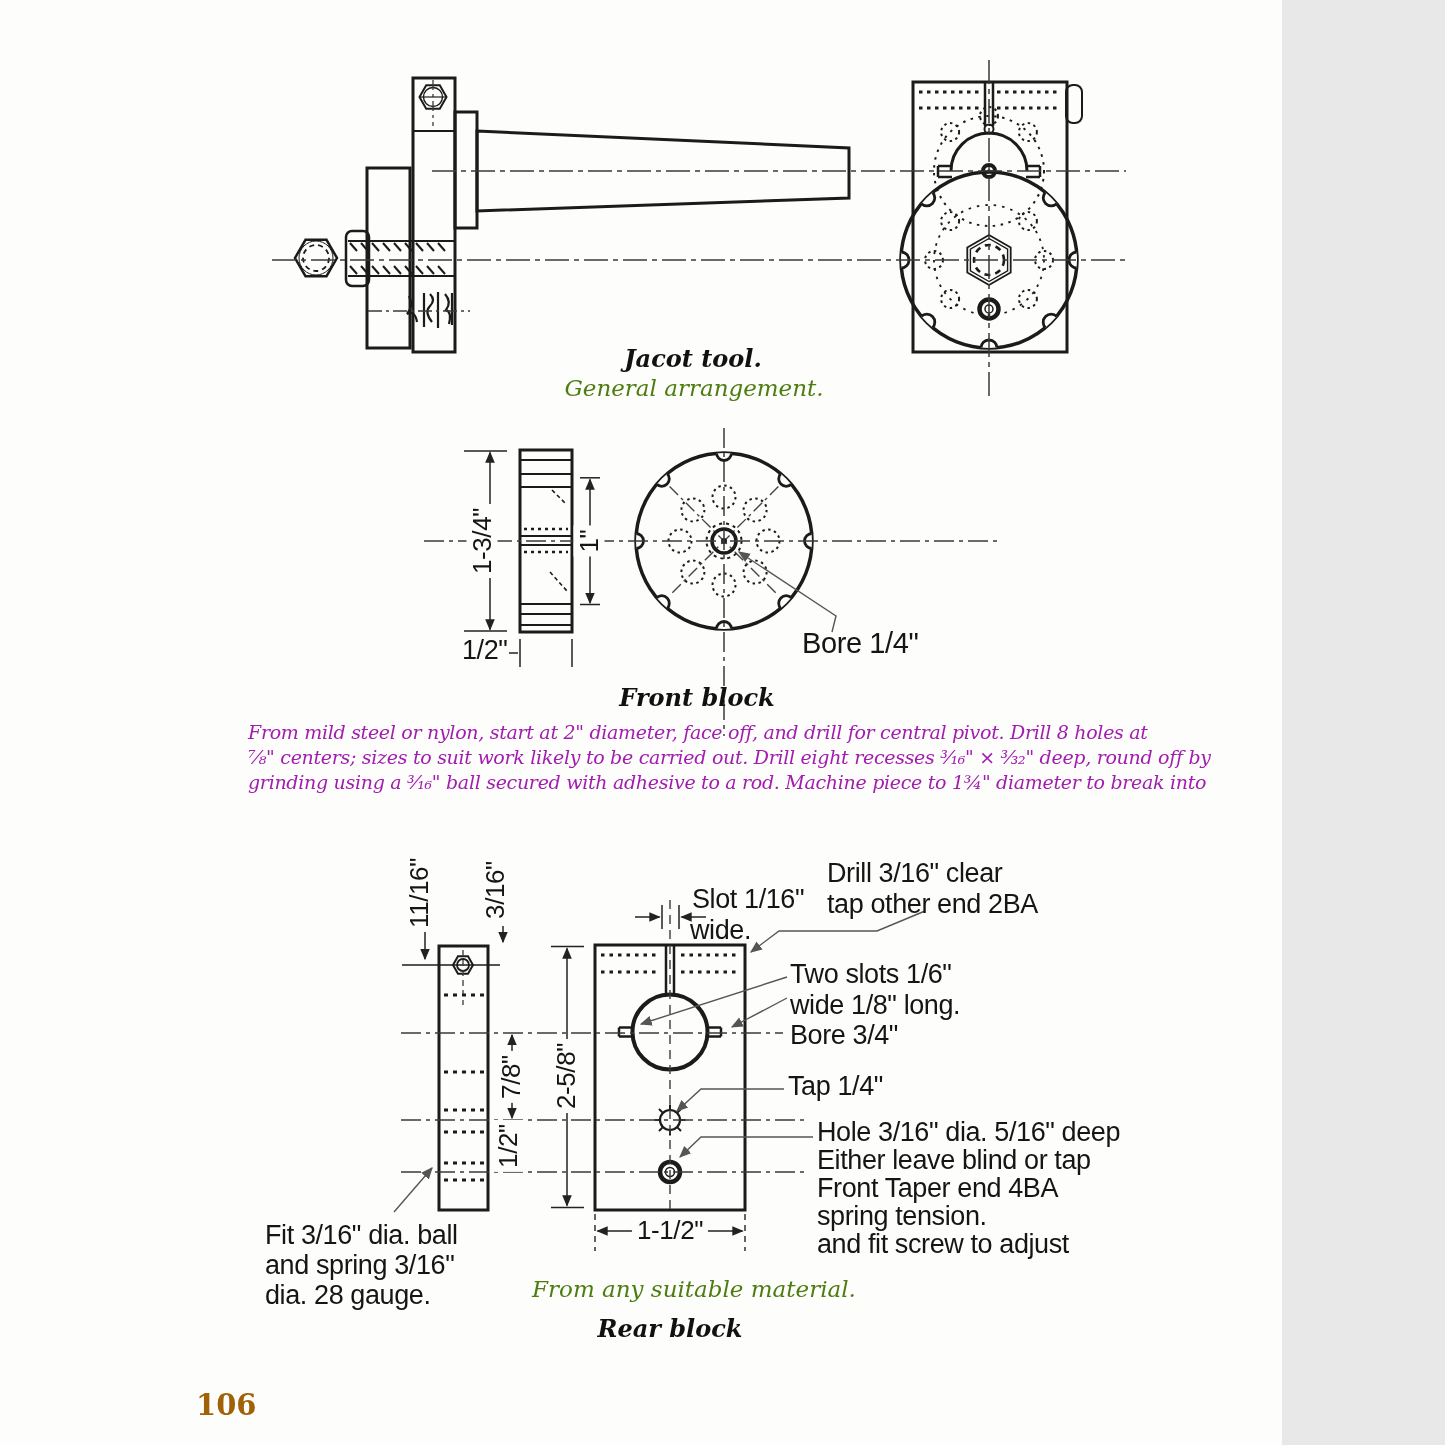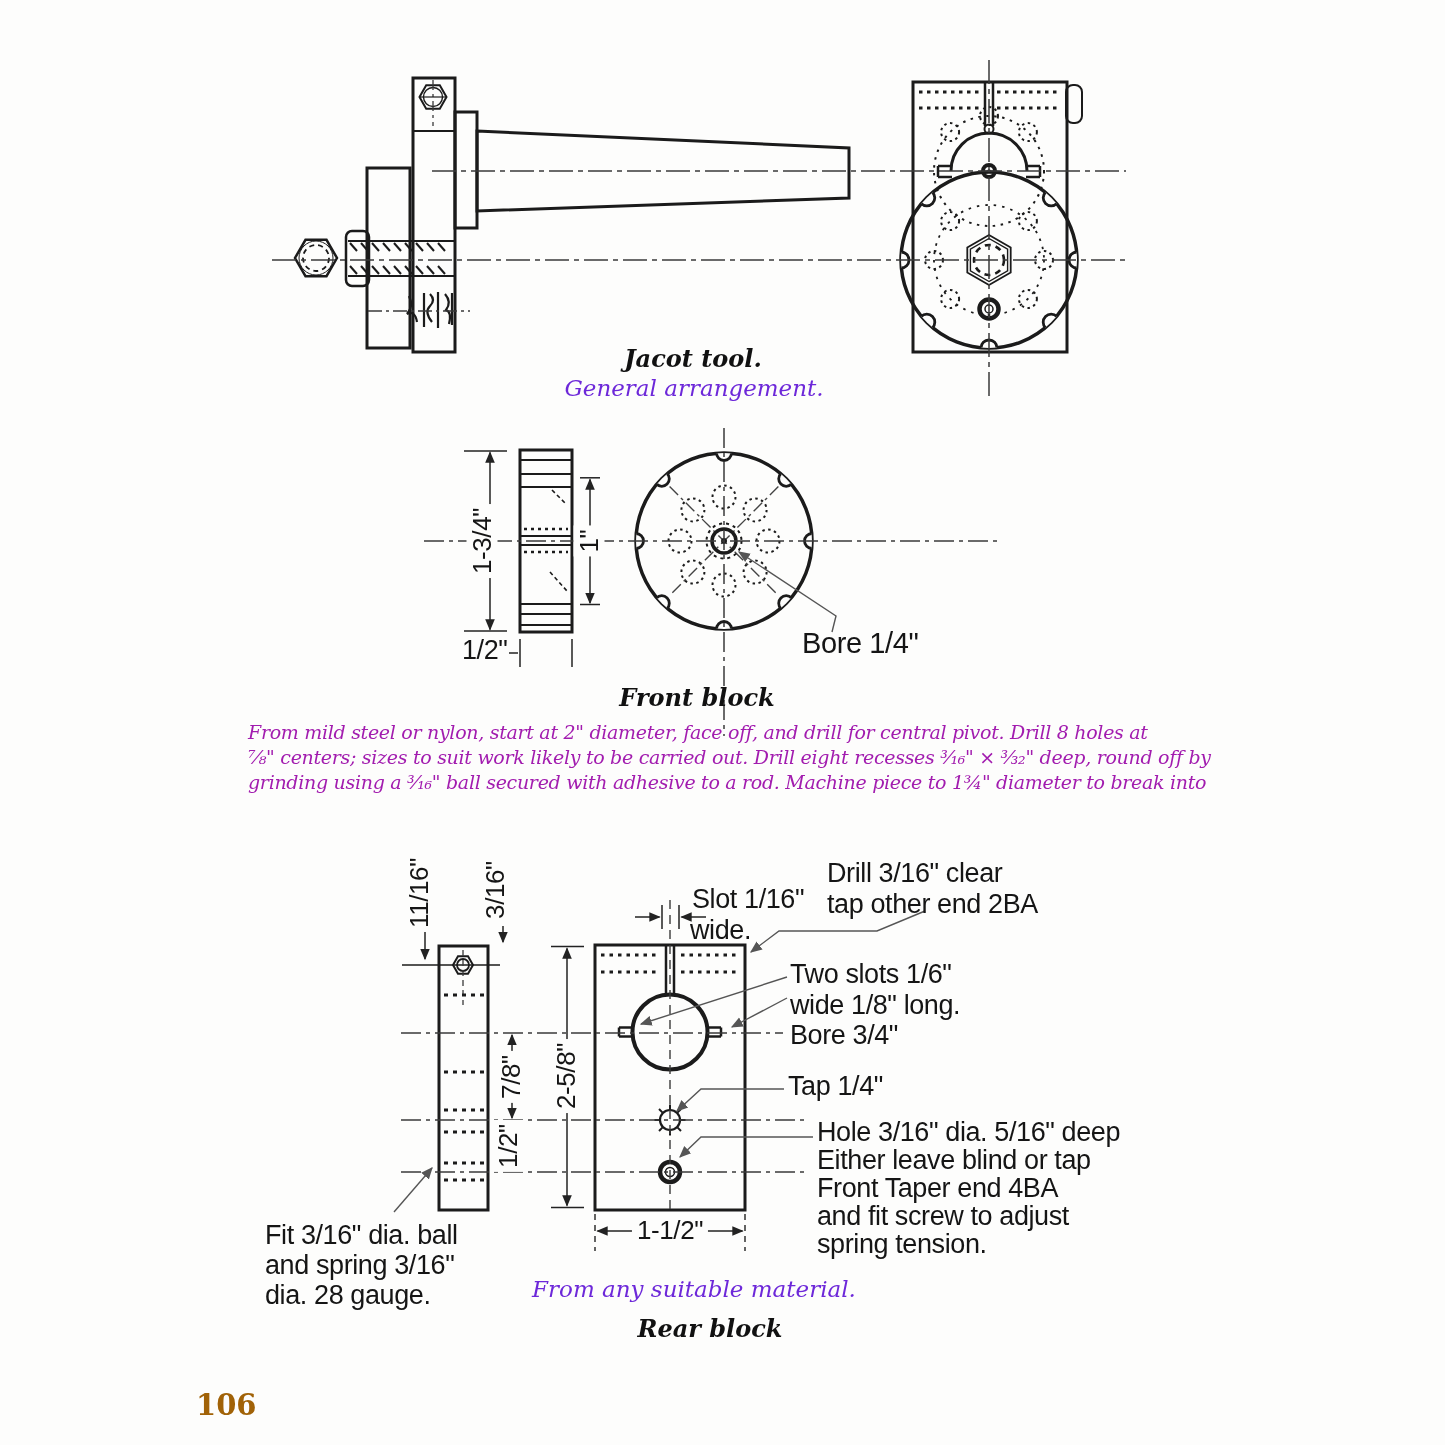--- a/index.html
+++ b/index.html
@@ -1,32 +1,32 @@
 <!DOCTYPE html>
 <html><head>
 <meta charset="utf-8">
 <style>
   html,body{margin:0;padding:0;background:#e8e8e8;}
-  #page{position:relative;width:1445px;height:1445px;background:#fdfdfc;overflow:hidden;
+  #page{position:relative;width:1282px;height:1445px;background:#fdfdfc;overflow:hidden;
         font-family:"Liberation Sans",sans-serif;color:#1b1b1b;}
   svg{position:absolute;overflow:visible;}
   .ann{position:absolute;font-family:"Liberation Sans",sans-serif;font-size:27px;
        letter-spacing:-0.4px;color:#151515;white-space:nowrap;line-height:1.02;}
   .annblock{position:absolute;font-family:"Liberation Sans",sans-serif;font-size:27px;
        letter-spacing:-0.4px;color:#151515;white-space:nowrap;}
   .annblock span{display:block;}
   .dimv{position:absolute;font-family:"Liberation Sans",sans-serif;font-size:26px;
        letter-spacing:-0.4px;color:#151515;white-space:nowrap;background:#fdfdfc;
        padding:0 4px;transform:translate(-50%,-50%) rotate(-90deg);}
   .dimh{position:absolute;font-family:"Liberation Sans",sans-serif;font-size:26px;
        letter-spacing:-0.4px;color:#151515;white-space:nowrap;background:#fdfdfc;padding:0 5px;}
   .serifC{position:absolute;font-family:"DejaVu Serif",serif;font-style:italic;
        font-weight:bold;font-size:24px;color:#111;white-space:nowrap;transform:translateX(-50%);}
   .serifI{position:absolute;font-family:"DejaVu Serif",serif;font-style:italic;
-       font-size:23px;color:#6d28d9;white-space:nowrap;transform:translateX(-50%);}
+       font-size:23px;color:#4d7c0f;white-space:nowrap;transform:translateX(-50%);}
   .notes{position:absolute;left:248px;top:720px;width:860px;
        font-family:"DejaVu Serif",serif;font-style:italic;font-size:19px;
        letter-spacing:-0.3px;color:#a21caf;line-height:25px;}
   .notes span{display:block;white-space:nowrap;}
   .pagenum{position:absolute;left:196px;top:1388px;font-family:"DejaVu Serif",serif;
        font-weight:bold;font-size:29px;color:#a16207;}
 </style>
 </head>
 <body>
 
@@ -390,30 +390,30 @@
   <div class="annblock" style="left:790px;top:959px;line-height:1.13">
     <span>Two slots 1/6"</span>
     <span>wide 1/8" long.</span>
     <span>Bore 3/4"</span>
   </div>
   <div class="ann" style="left:788px;top:1073px">Tap 1/4"</div>
   <div class="annblock" style="left:817px;top:1119px;line-height:1.035">
     <span>Hole 3/16" dia. 5/16" deep</span>
     <span>Either leave blind or tap</span>
     <span>Front Taper end 4BA</span>
+    <span>spring tension.</span>
     <span>and fit screw to adjust</span>
-    <span>spring tension.</span>
   </div>
   <div class="annblock" style="left:265px;top:1220px;line-height:1.12">
     <span>Fit 3/16" dia. ball</span>
     <span>and spring 3/16"</span>
     <span>dia. 28 gauge.</span>
   </div>
   <div class="dimv" style="left:511px;top:1077px">7/8"</div>
   <div class="dimv" style="left:508px;top:1146px">1/2"</div>
   <div class="dimv" style="left:566px;top:1076px">2-5/8"</div>
   <div class="dimh" style="left:670px;top:1230px;transform:translate(-50%,-50%)">1-1/2"</div>
 
-  <div class="serifC" style="left:710px;top:1314px">Rear block</div>
+  <div class="serifC" style="left:670px;top:1314px">Rear block</div>
   <div class="serifI" style="left:694px;top:1276px">From any suitable material.</div>
 
   <div class="pagenum">106</div>
 </div>
 
 </body></html>

